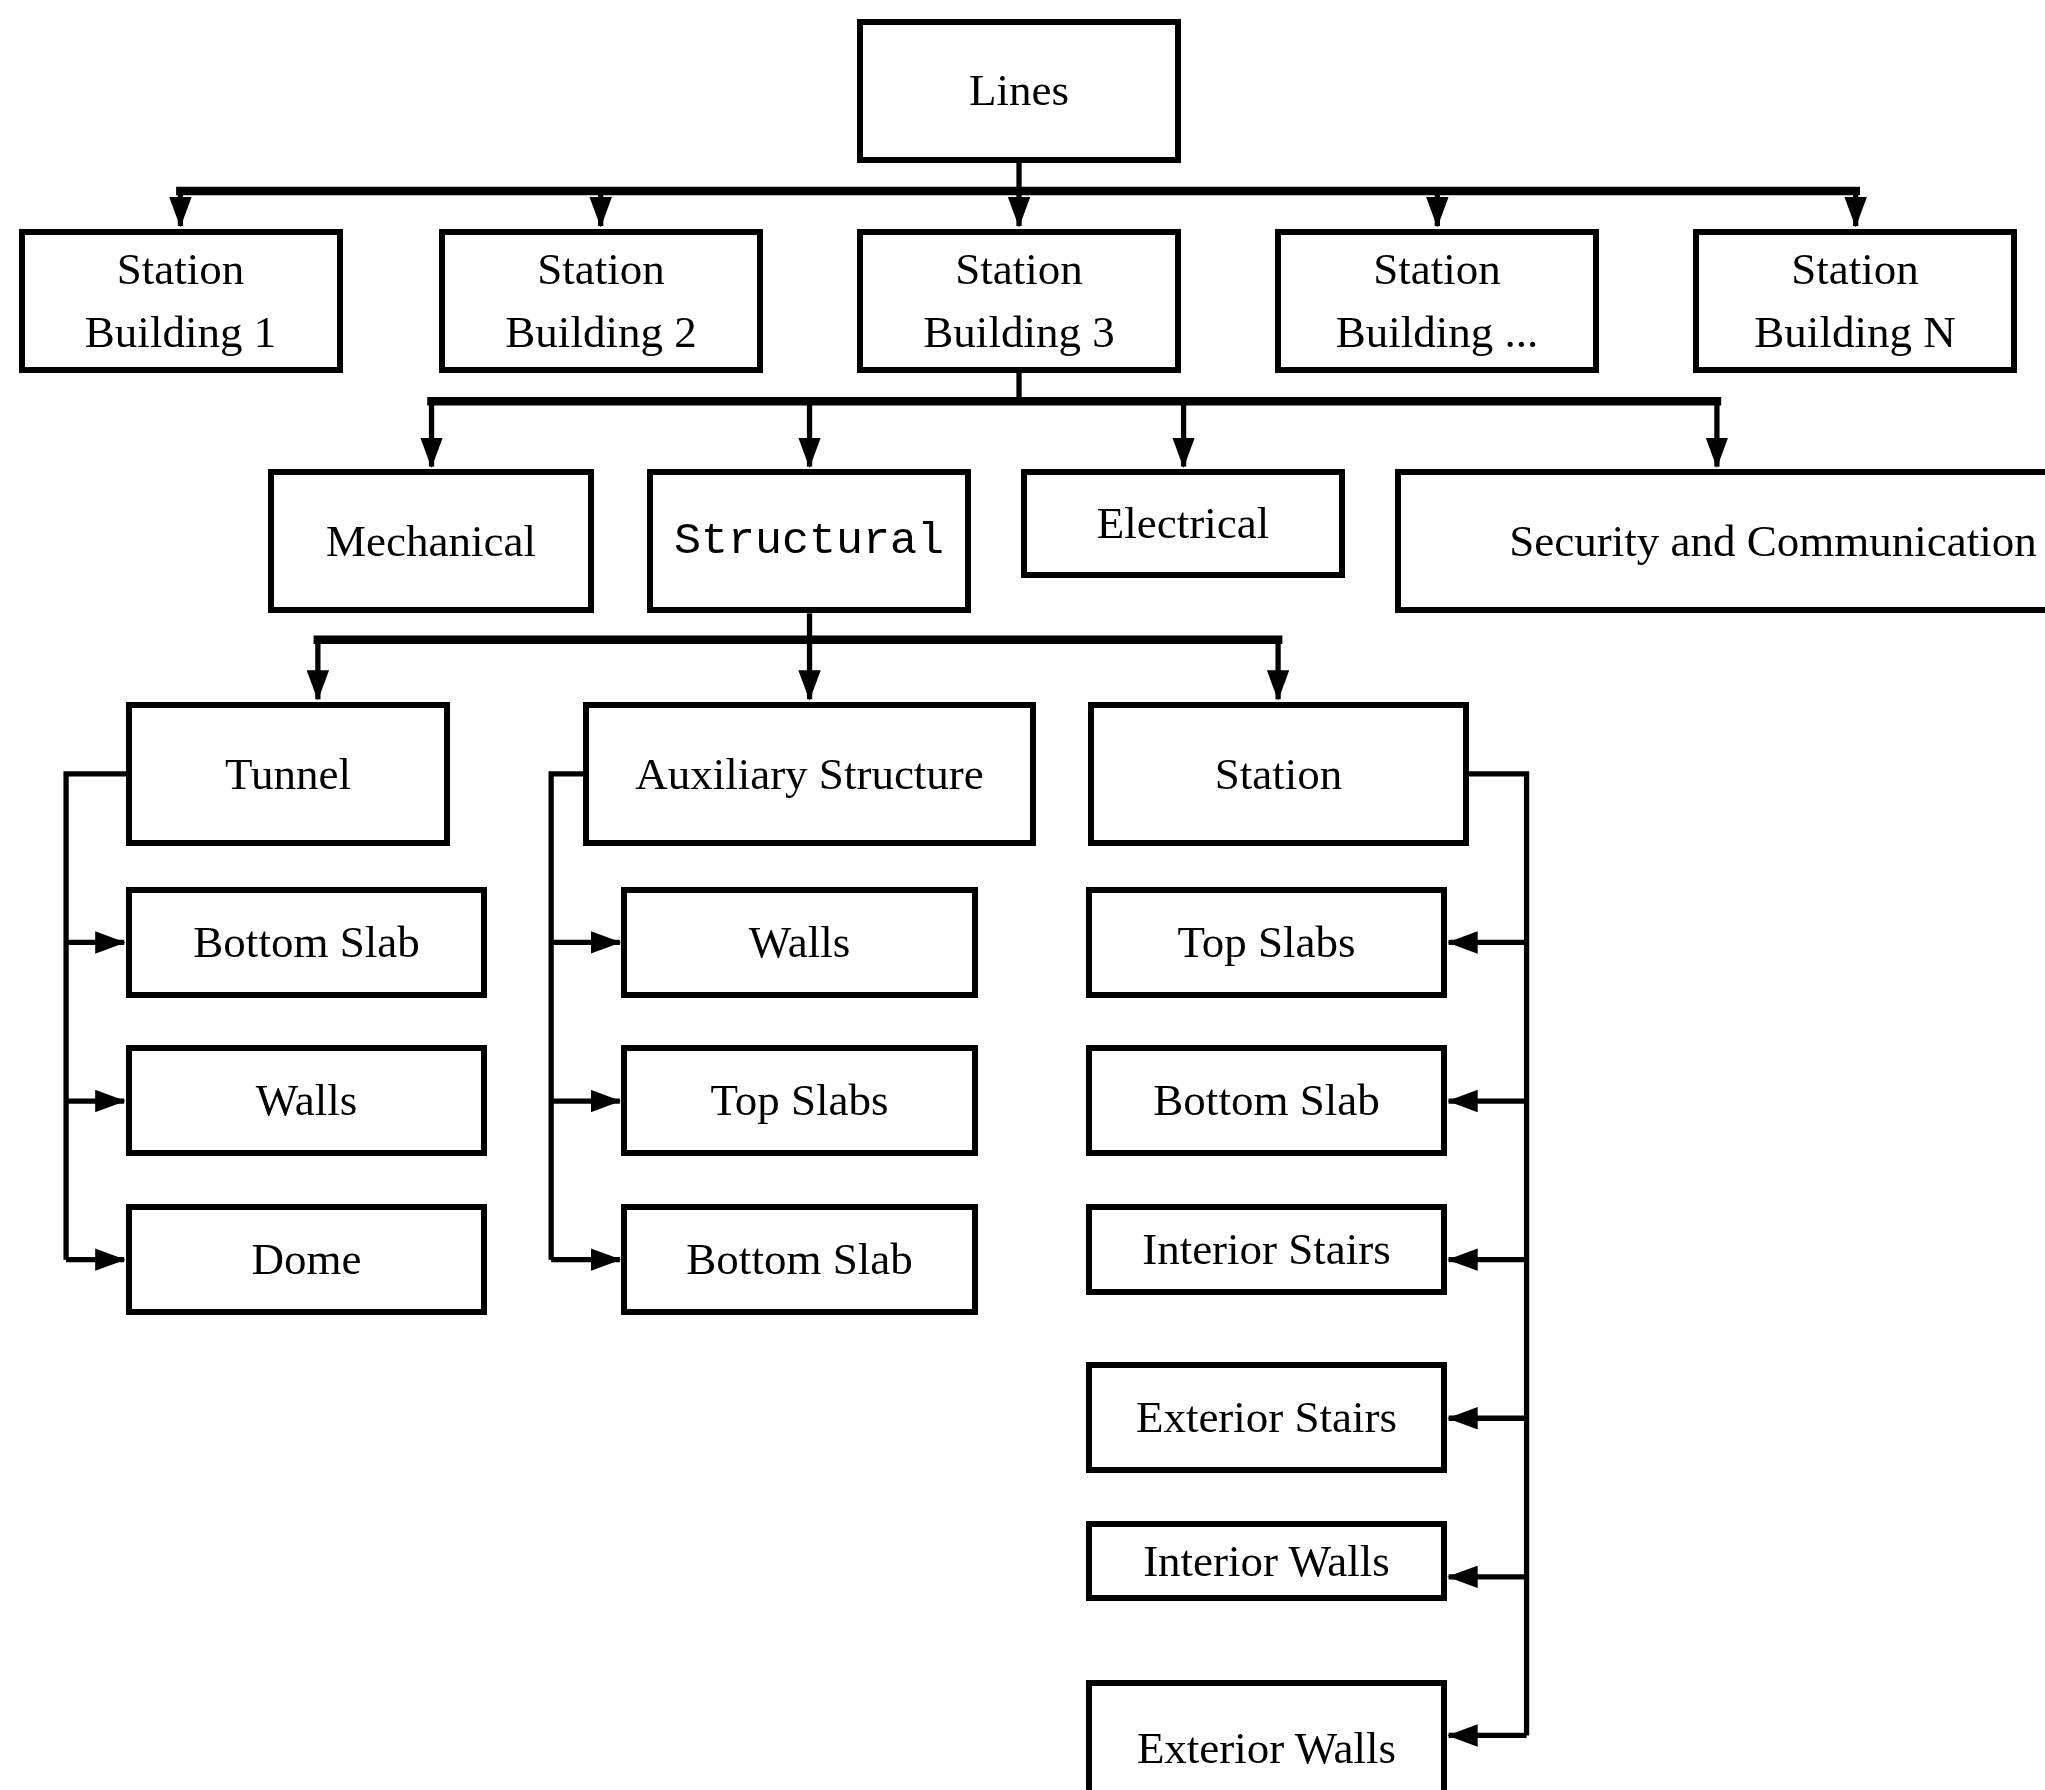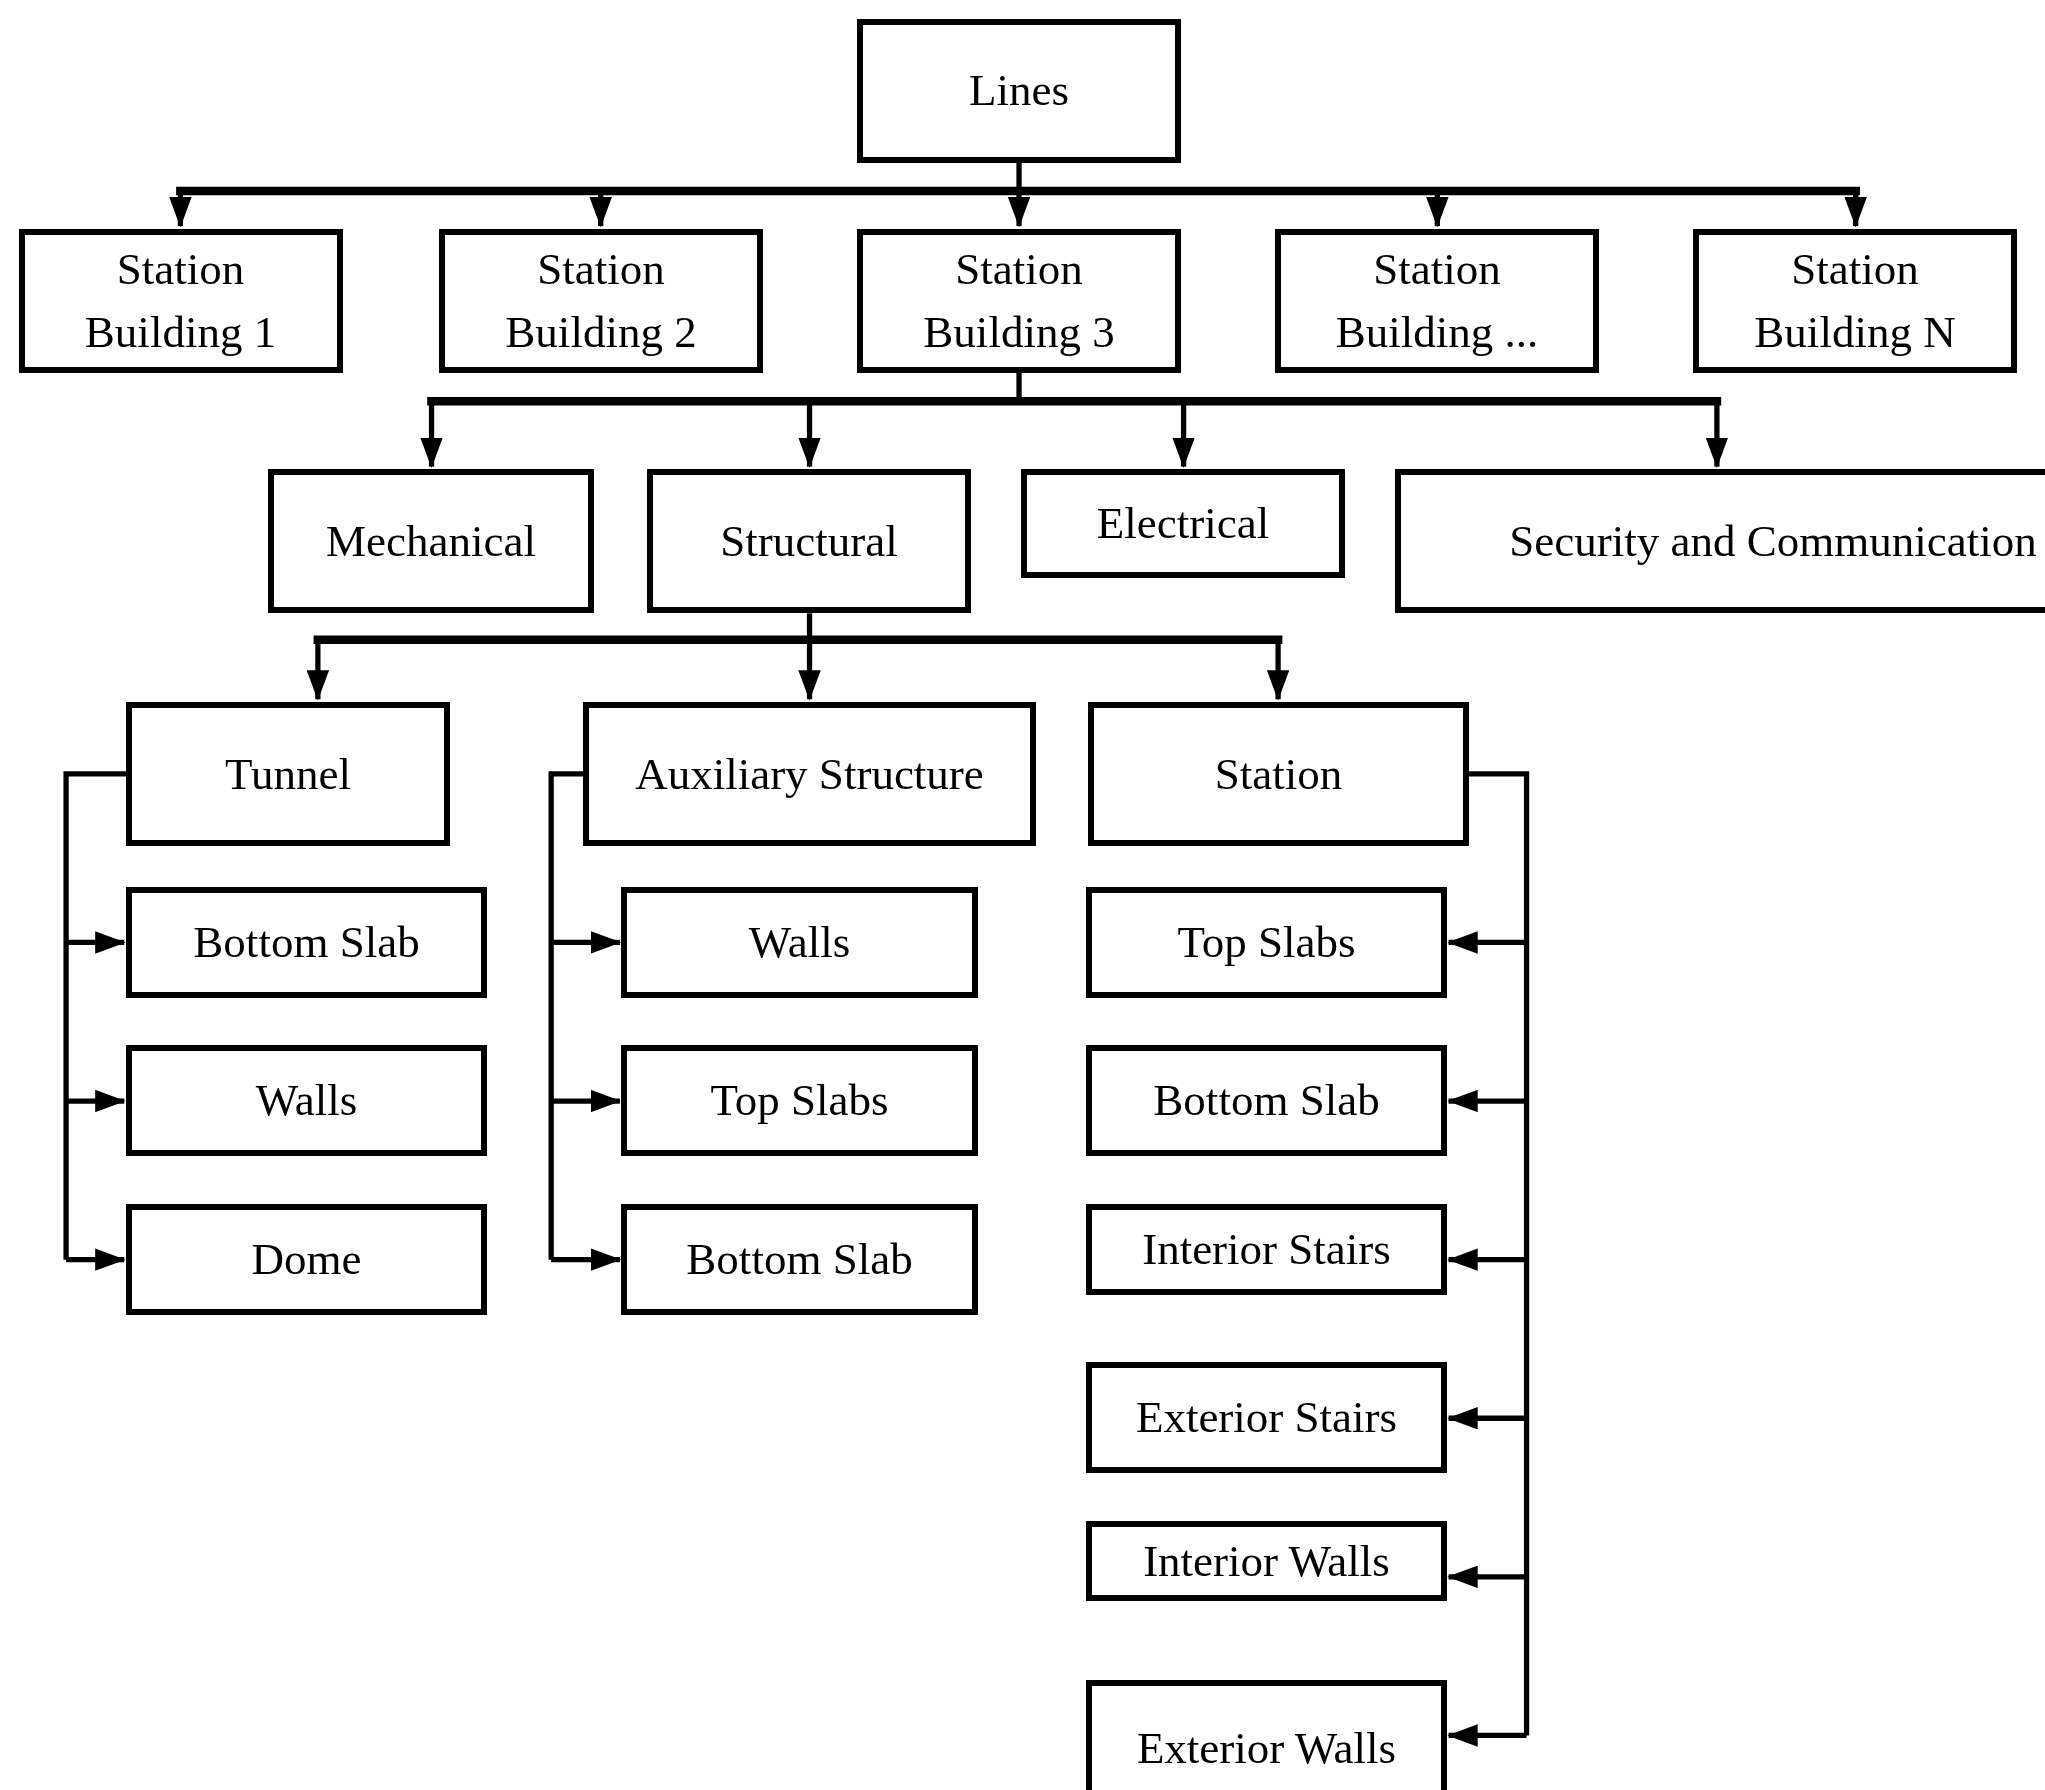--- a/index.html
+++ b/index.html
@@ -105,21 +105,21 @@
   <div class="node" style="left:439px; top:229px; width:324px; height:144px;">Station
 Building 2</div>
   <div class="node" style="left:857px; top:229px; width:324px; height:144px;">Station
 Building 3</div>
   <div class="node" style="left:1275px; top:229px; width:324px; height:144px;">Station
 Building ...</div>
   <div class="node" style="left:1693px; top:229px; width:324px; height:144px;">Station
 Building N</div>
 
   <div class="node" style="left:268px; top:469px; width:326px; height:144px;">Mechanical</div>
-  <div class="node" style="left:647px; top:469px; width:324px; height:144px;">Structural</div>
+  <div class="node" style="left:647px; top:469px; width:324px; height:144px;font-family:Liberation Mono, monospace;">Structural</div>
   <div class="node" style="left:1021px; top:469px; width:324px; height:109px;">Electrical</div>
   <div class="node" style="left:1395px; top:469px; width:756px; height:144px;">Security and Communication</div>
 
   <div class="node" style="left:126px; top:702px; width:324px; height:144px;">Tunnel</div>
   <div class="node" style="left:583px; top:702px; width:453px; height:144px;">Auxiliary Structure</div>
   <div class="node" style="left:1088px; top:702px; width:381px; height:144px;">Station</div>
 
   <div class="node" style="left:126px; top:887px; width:361px; height:111px;">Bottom Slab</div>
   <div class="node" style="left:126px; top:1045px; width:361px; height:111px;">Walls</div>
   <div class="node" style="left:126px; top:1204px; width:361px; height:111px;">Dome</div>

